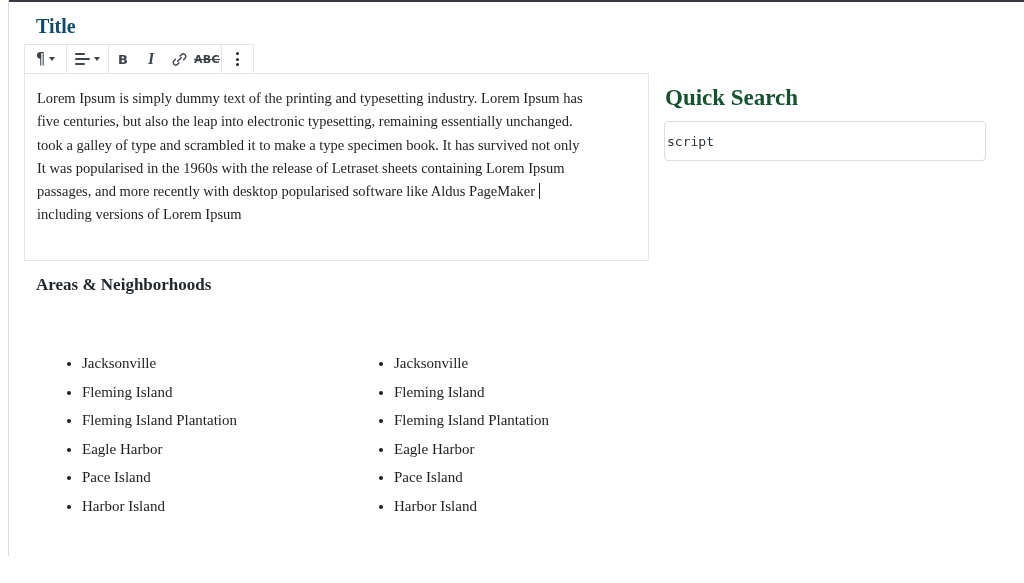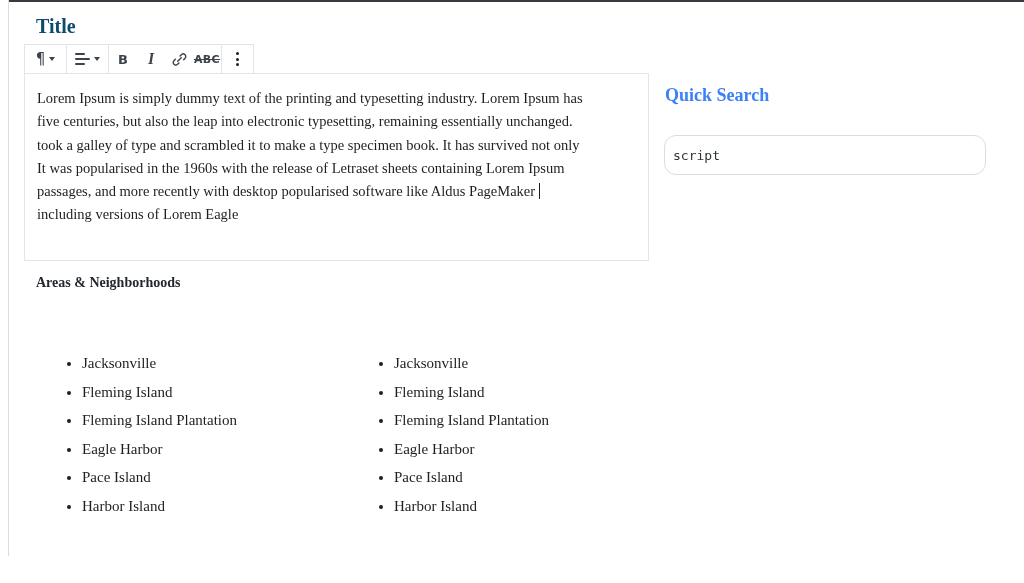--- a/index.html
+++ b/index.html
@@ -68,32 +68,32 @@
     font-size: 14.5px; line-height: 23.3px; color: #1e1e1e;
     white-space: nowrap;
   }
   .text-caret {
     display: inline-block; width: 1px; height: 16px;
     background: #1e1e1e; margin-left: 4px; vertical-align: -3px;
   }
   
   .qs-heading {
     position: absolute; left: 665px; top: 85px;
-    font-size: 18px; font-weight: 700; color: #3b82f6;
+    font-size: 23px; font-weight: 700; color: #14532d;
   }
   .qs-input {
-    position: absolute; left: 664px; top: 135px; width: 322px; height: 40px;
-    border: 1px solid #dcdcde; border-radius: 12px; background: #fff;
+    position: absolute; left: 664px; top: 121px; width: 322px; height: 40px;
+    border: 1px solid #dcdcde; border-radius: 4px; background: #fff;
     font-family: "DejaVu Sans Mono", monospace; font-size: 13px; color: #2c3338;
-    padding: 0 8px; outline: none;
+    padding: 0 2px; outline: none;
   }
   
   .areas-heading {
     position: absolute; left: 36px; top: 275px;
-    font-size: 14px; font-weight: 700; color: #23282d;
+    font-size: 17px; font-weight: 700; color: #23282d;
   }
   .area-col { position: absolute; top: 342px; width: 300px; }
   .area-col.col-1 { left: 49px; }
   .area-col.col-2 { left: 361px; }
   .area-col ul { list-style: disc; padding-left: 22px; margin: 11px; }
   .area-col li {
     font-size: 15px; line-height: 21px; margin-bottom: 7.5px; color: #1e1e1e;
   }
 </style>
 </head>
@@ -149,21 +149,21 @@
     </button>
   </div>
 </div>
 
 <div class="para-block">
   <div class="para-line"><span>Lorem Ipsum is simply dummy text of the printing and typesetting industry. Lorem Ipsum has</span></div>
   <div class="para-line"><span>five centuries, but also the leap into electronic typesetting, remaining essentially unchanged.</span></div>
   <div class="para-line"><span>took a galley of type and scrambled it to make a type specimen book. It has survived not only</span></div>
   <div class="para-line"><span>It was popularised in the 1960s with the release of Letraset sheets containing Lorem Ipsum</span></div>
   <div class="para-line"><span>passages, and more recently with desktop popularised software like Aldus PageMaker</span><span class="text-caret"></span></div>
-  <div class="para-line"><span>including versions of Lorem Eagle</span></div>
+  <div class="para-line"><span>including versions of Lorem Ipsum</span></div>
 </div>
 
 <h2 class="qs-heading">Quick Search</h2>
 <input class="qs-input" type="text" value="script" style="">
 
 <h2 class="areas-heading">Areas &amp; Neighborhoods</h2>
 
 <div class="area-col col-1">
   <ul>
     <li>Jacksonville</li>

